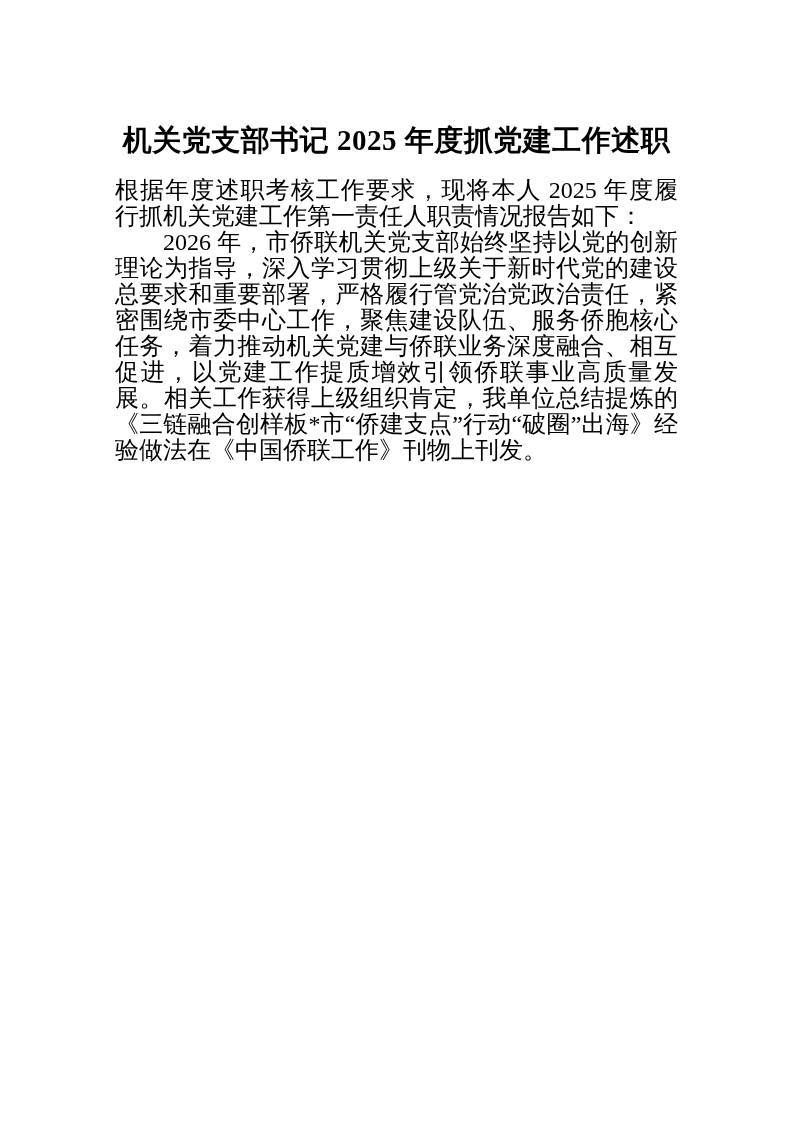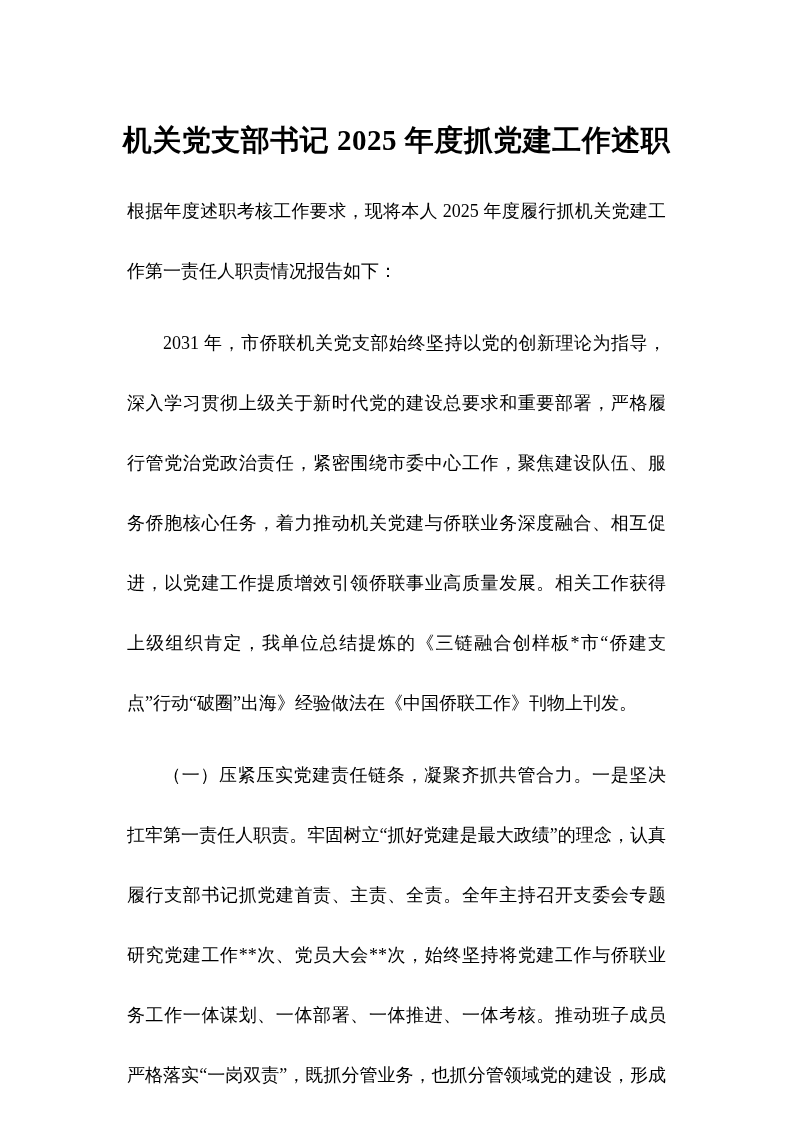--- a/index.html
+++ b/index.html
@@ -26,41 +26,40 @@
     font-weight: bold;
     line-height: 57px;
     text-align: center;
     letter-spacing: 0.5px;
   }
   .doc-title .title-line {
     display: block;
     white-space: nowrap;
   }
   .doc-body p {
-    margin: 12px;
-    font-size: 18px;
-    line-height: 60px;
+    margin: 0;
+    font-size: 24px;
+    line-height: 26px;
     text-align: justify;
     text-justify: inter-ideograph;
     word-break: break-all;
   }
   .doc-body p.indent {
     text-indent: 2em;
   }
 </style>
 </head>
 <body>
 
 <div class="page">
   <div class="content">
 
     <h1 class="doc-title">
       <span class="title-line">机关党支部书记 2025 年度抓党建工作述职</span>
     </h1>
 
     <div class="doc-body">
       <p>根据年度述职考核工作要求，现将本人 2025 年度履行抓机关党建工作第一责任人职责情况报告如下：</p>
-      <p class="indent">2031 年，市侨联机关党支部始终坚持以党的创新理论为指导，深入学习贯彻上级关于新时代党的建设总要求和重要部署，严格履行管党治党政治责任，紧密围绕市委中心工作，聚焦建设队伍、服务侨胞核心任务，着力推动机关党建与侨联业务深度融合、相互促进，以党建工作提质增效引领侨联事业高质量发展。相关工作获得上级组织肯定，我单位总结提炼的《三链融合创样板*市“侨建支点”行动“破圈”出海》经验做法在《中国侨联工作》刊物上刊发。</p>
-      <p class="indent">（一）压紧压实党建责任链条，凝聚齐抓共管合力。一是坚决扛牢第一责任人职责。牢固树立“抓好党建是最大政绩”的理念，认真履行支部书记抓党建首责、主责、全责。全年主持召开支委会专题研究党建工作**次、党员大会**次，始终坚持将党建工作与侨联业务工作一体谋划、一体部署、一体推进、一体考核。推动班子成员严格落实“一岗双责”，既抓分管业务，也抓分管领域党的建设，形成了支部书记牵头抓总、支委成员分工负责、全体党员共同参与的党建工作格</p>
+      <p class="indent">2026 年，市侨联机关党支部始终坚持以党的创新理论为指导，深入学习贯彻上级关于新时代党的建设总要求和重要部署，严格履行管党治党政治责任，紧密围绕市委中心工作，聚焦建设队伍、服务侨胞核心任务，着力推动机关党建与侨联业务深度融合、相互促进，以党建工作提质增效引领侨联事业高质量发展。相关工作获得上级组织肯定，我单位总结提炼的《三链融合创样板*市“侨建支点”行动“破圈”出海》经验做法在《中国侨联工作》刊物上刊发。</p>
     </div>
 
   </div>
 </div>
 
 </body></html>

